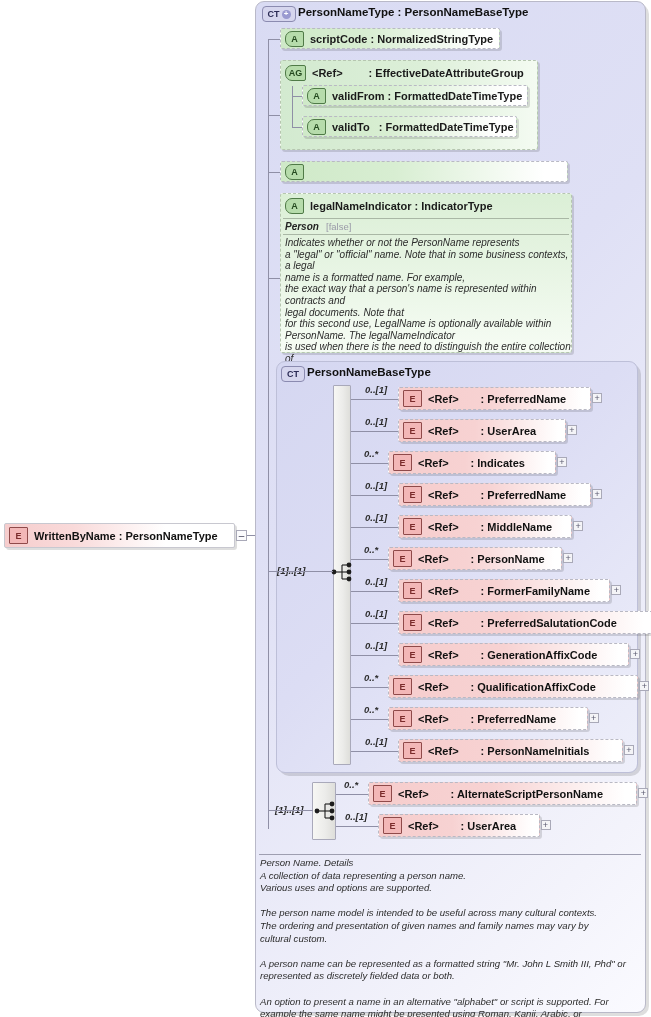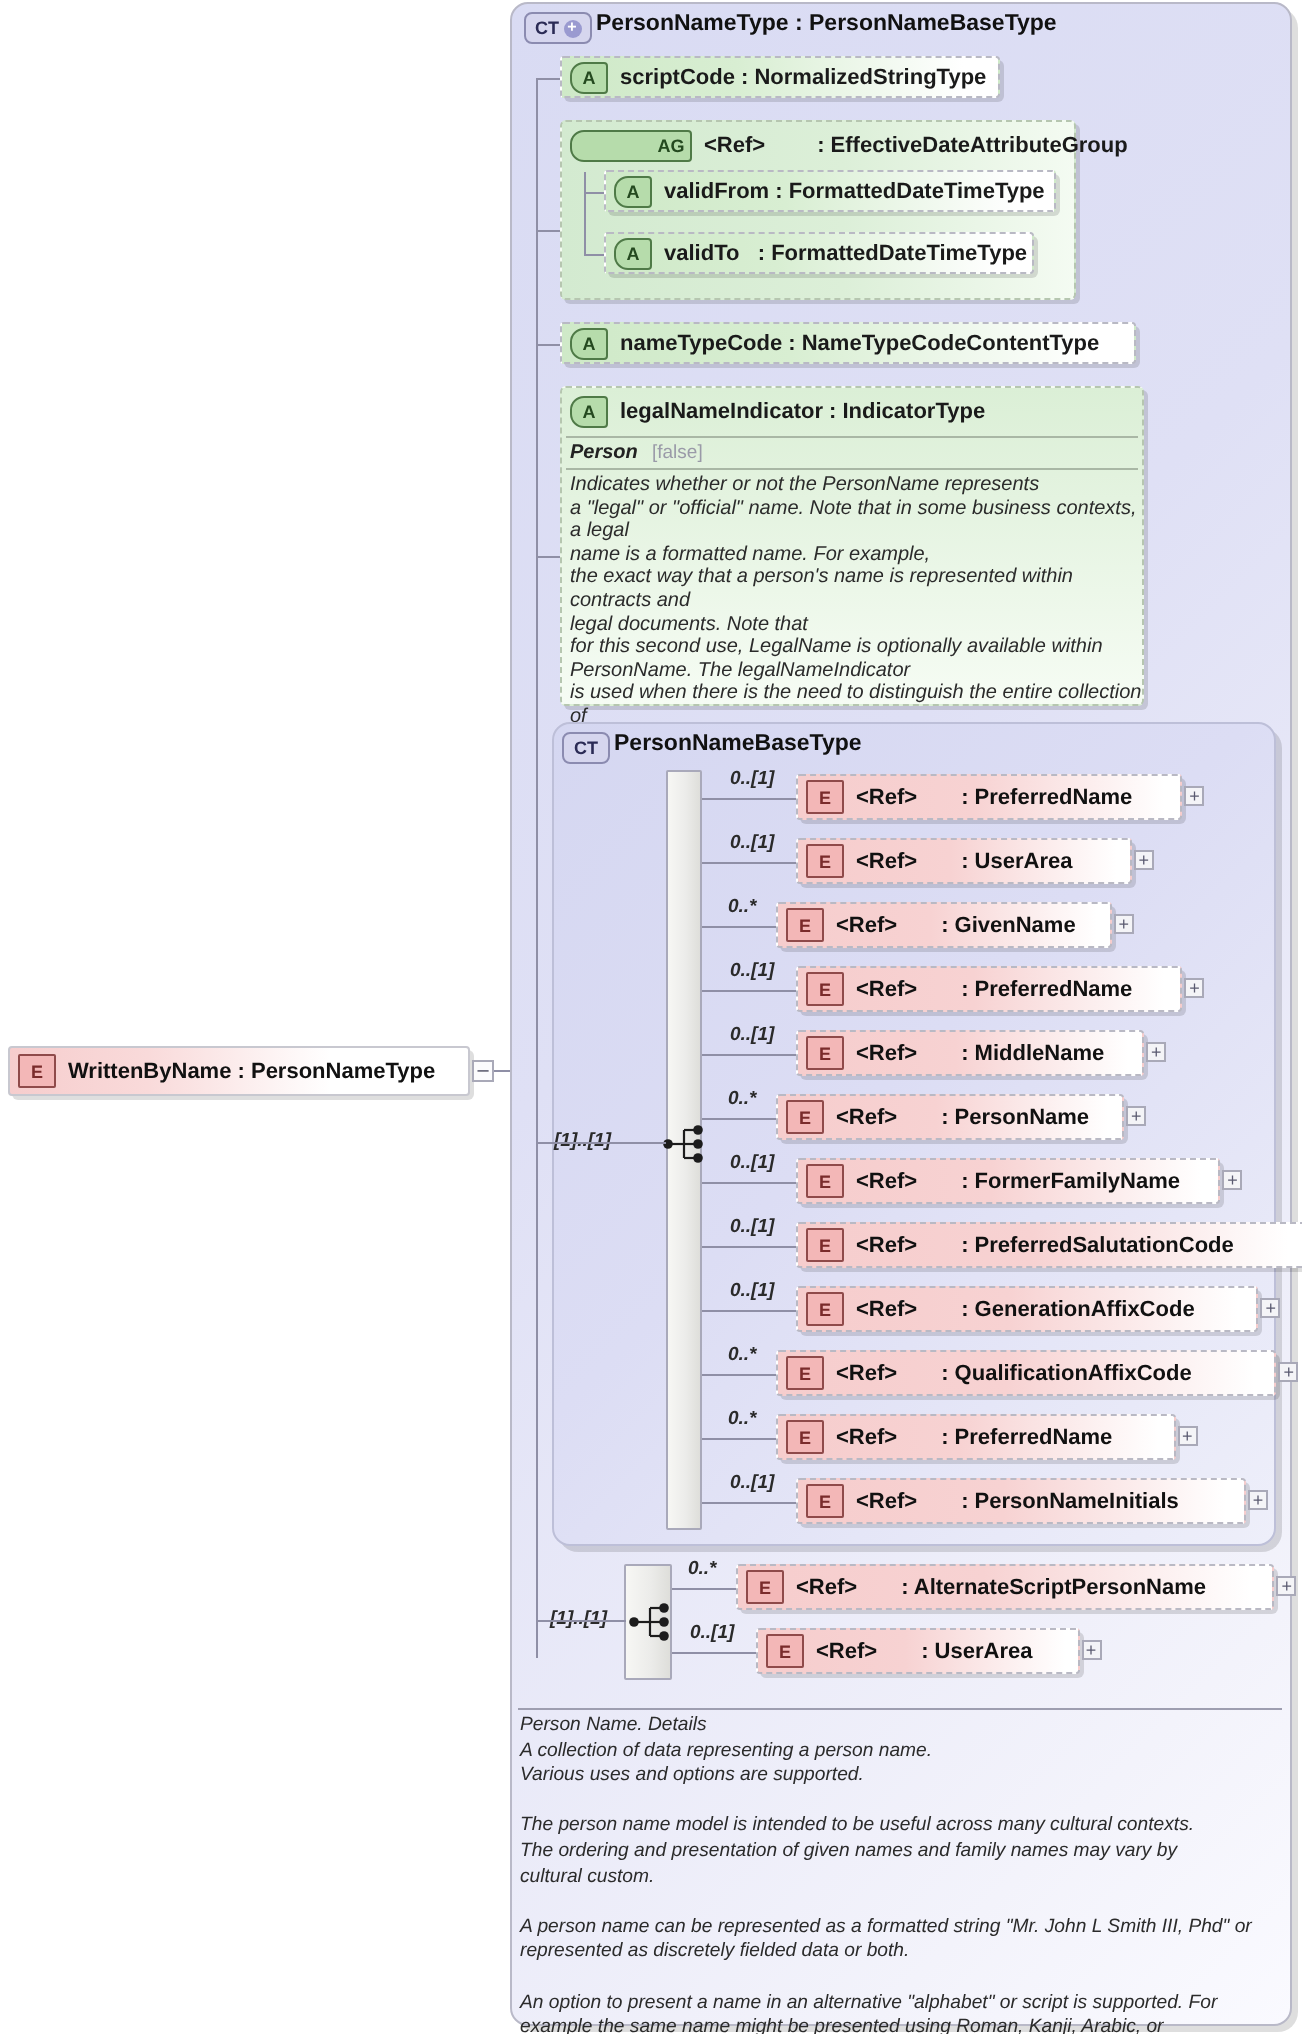--- a/index.html
+++ b/index.html
@@ -217,21 +217,21 @@
 <div class="shadow" style="left:282px;top:30px;width:220px;height:21px;"></div>
 <div class="xbox at" style="left:280px;top:28px;width:220px;">
   <span class="ico">A</span>
   <span>scriptCode : NormalizedStringType</span>
 </div>
 
 <div class="line hl" style="left:268px;top:115px;width:12px;"></div>
 <div class="shadow" style="left:282px;top:62px;width:258px;height:90px;"></div>
 <div class="agbox" style="left:280px;top:60px;width:258px;height:90px;"></div>
 <div class="xbox" style="left:283px;top:63px;height:20px;padding-left:2px;font-weight:bold;">
-  <span class="ico ag" style="width:19px;height:14px;border:1px solid #4f7a47;background:#b6dcab;color:#24491f;font-size:9px;font-weight:bold;display:flex;align-items:center;justify-content:center;margin-right:6px;border-radius:7px 2px 2px 7px;padding-left:40px;">AG</span>
+  <span class="ico ag" style="width:19px;height:14px;border:1px solid #4f7a47;background:#b6dcab;color:#24491f;font-size:9px;font-weight:bold;display:flex;align-items:center;justify-content:center;margin-right:6px;border-radius:7px 2px 2px 7px;">AG</span>
   <span style="margin-right:26px;">&lt;Ref&gt;</span>
   <span>: EffectiveDateAttributeGroup</span>
 </div>
 
 <div class="line vl" style="left:292px;top:86px;height:41px;"></div>
 <div class="line hl" style="left:292px;top:96px;width:10px;"></div>
 <div class="line hl" style="left:292px;top:127px;width:10px;"></div>
 
 <div class="shadow" style="left:304px;top:87px;width:226px;height:21px;"></div>
 <div class="xbox at" style="left:302px;top:85px;width:226px;">
@@ -242,21 +242,20 @@
 <div class="shadow" style="left:304px;top:118px;width:215px;height:21px;"></div>
 <div class="xbox at" style="left:302px;top:116px;width:215px;">
   <span class="ico">A</span>
   <span style="white-space:pre;">validTo   : FormattedDateTimeType</span>
 </div>
 
 <div class="line hl" style="left:268px;top:172px;width:12px;"></div>
 <div class="shadow" style="left:282px;top:163px;width:288px;height:21px;"></div>
 <div class="xbox at" style="left:280px;top:161px;width:288px;">
   <span class="ico">A</span>
-  <span>nameTypeCode : NameTypeCodeContentType</span>
 </div>
 
 <div class="line hl" style="left:268px;top:278px;width:12px;"></div>
 <div class="shadow" style="left:282px;top:195px;width:292px;height:160px;"></div>
 <div class="indbox" style="left:280px;top:193px;width:292px;height:160px;"></div>
 <div class="xbox" style="left:283px;top:196px;height:20px;padding-left:2px;font-weight:bold;">
   <span class="ico" style="width:17px;height:14px;border:1px solid #4f7a47;background:#b6dcab;color:#24491f;font-size:9px;font-weight:bold;display:flex;align-items:center;justify-content:center;margin-right:6px;border-radius:7px 2px 2px 7px;">A</span>
   <span>legalNameIndicator : IndicatorType</span>
 </div>
 <div class="sep" style="left:283px;top:218px;width:286px;background:#a9b7a5;"></div>
@@ -316,21 +315,21 @@
       <span style="margin-right: 22px;">&lt;Ref&gt;</span>
       <span>: UserArea</span>
     </div>
     <div class="plusbtn" style="left: 566.85px; top: 425px;">+</div>
     <div class="line hl" style="left: 351px; top: 463px; width: 37px;"></div>
     <div class="card" style="left: 364px; top: 448px;">0..*</div>
     <div class="shadow" style="left: 390px; top: 453px; width: 167.85px; height: 23px;"></div>
     <div class="xbox el" style="left: 388px; top: 451px; width: 167.85px;">
       <span class="ico">E</span>
       <span style="margin-right: 22px;">&lt;Ref&gt;</span>
-      <span>: GivenName</span>
+      <span>: Indicates</span>
     </div>
     <div class="plusbtn" style="left: 556.85px; top: 457px;">+</div>
     <div class="line hl" style="left: 351px; top: 495px; width: 47px;"></div>
     <div class="card" style="left: 365px; top: 480px;">0..[1]</div>
     <div class="shadow" style="left: 400px; top: 485px; width: 193.25px; height: 23px;"></div>
     <div class="xbox el" style="left: 398px; top: 483px; width: 193.25px;">
       <span class="ico">E</span>
       <span style="margin-right: 22px;">&lt;Ref&gt;</span>
       <span>: PreferredName</span>
     </div>

